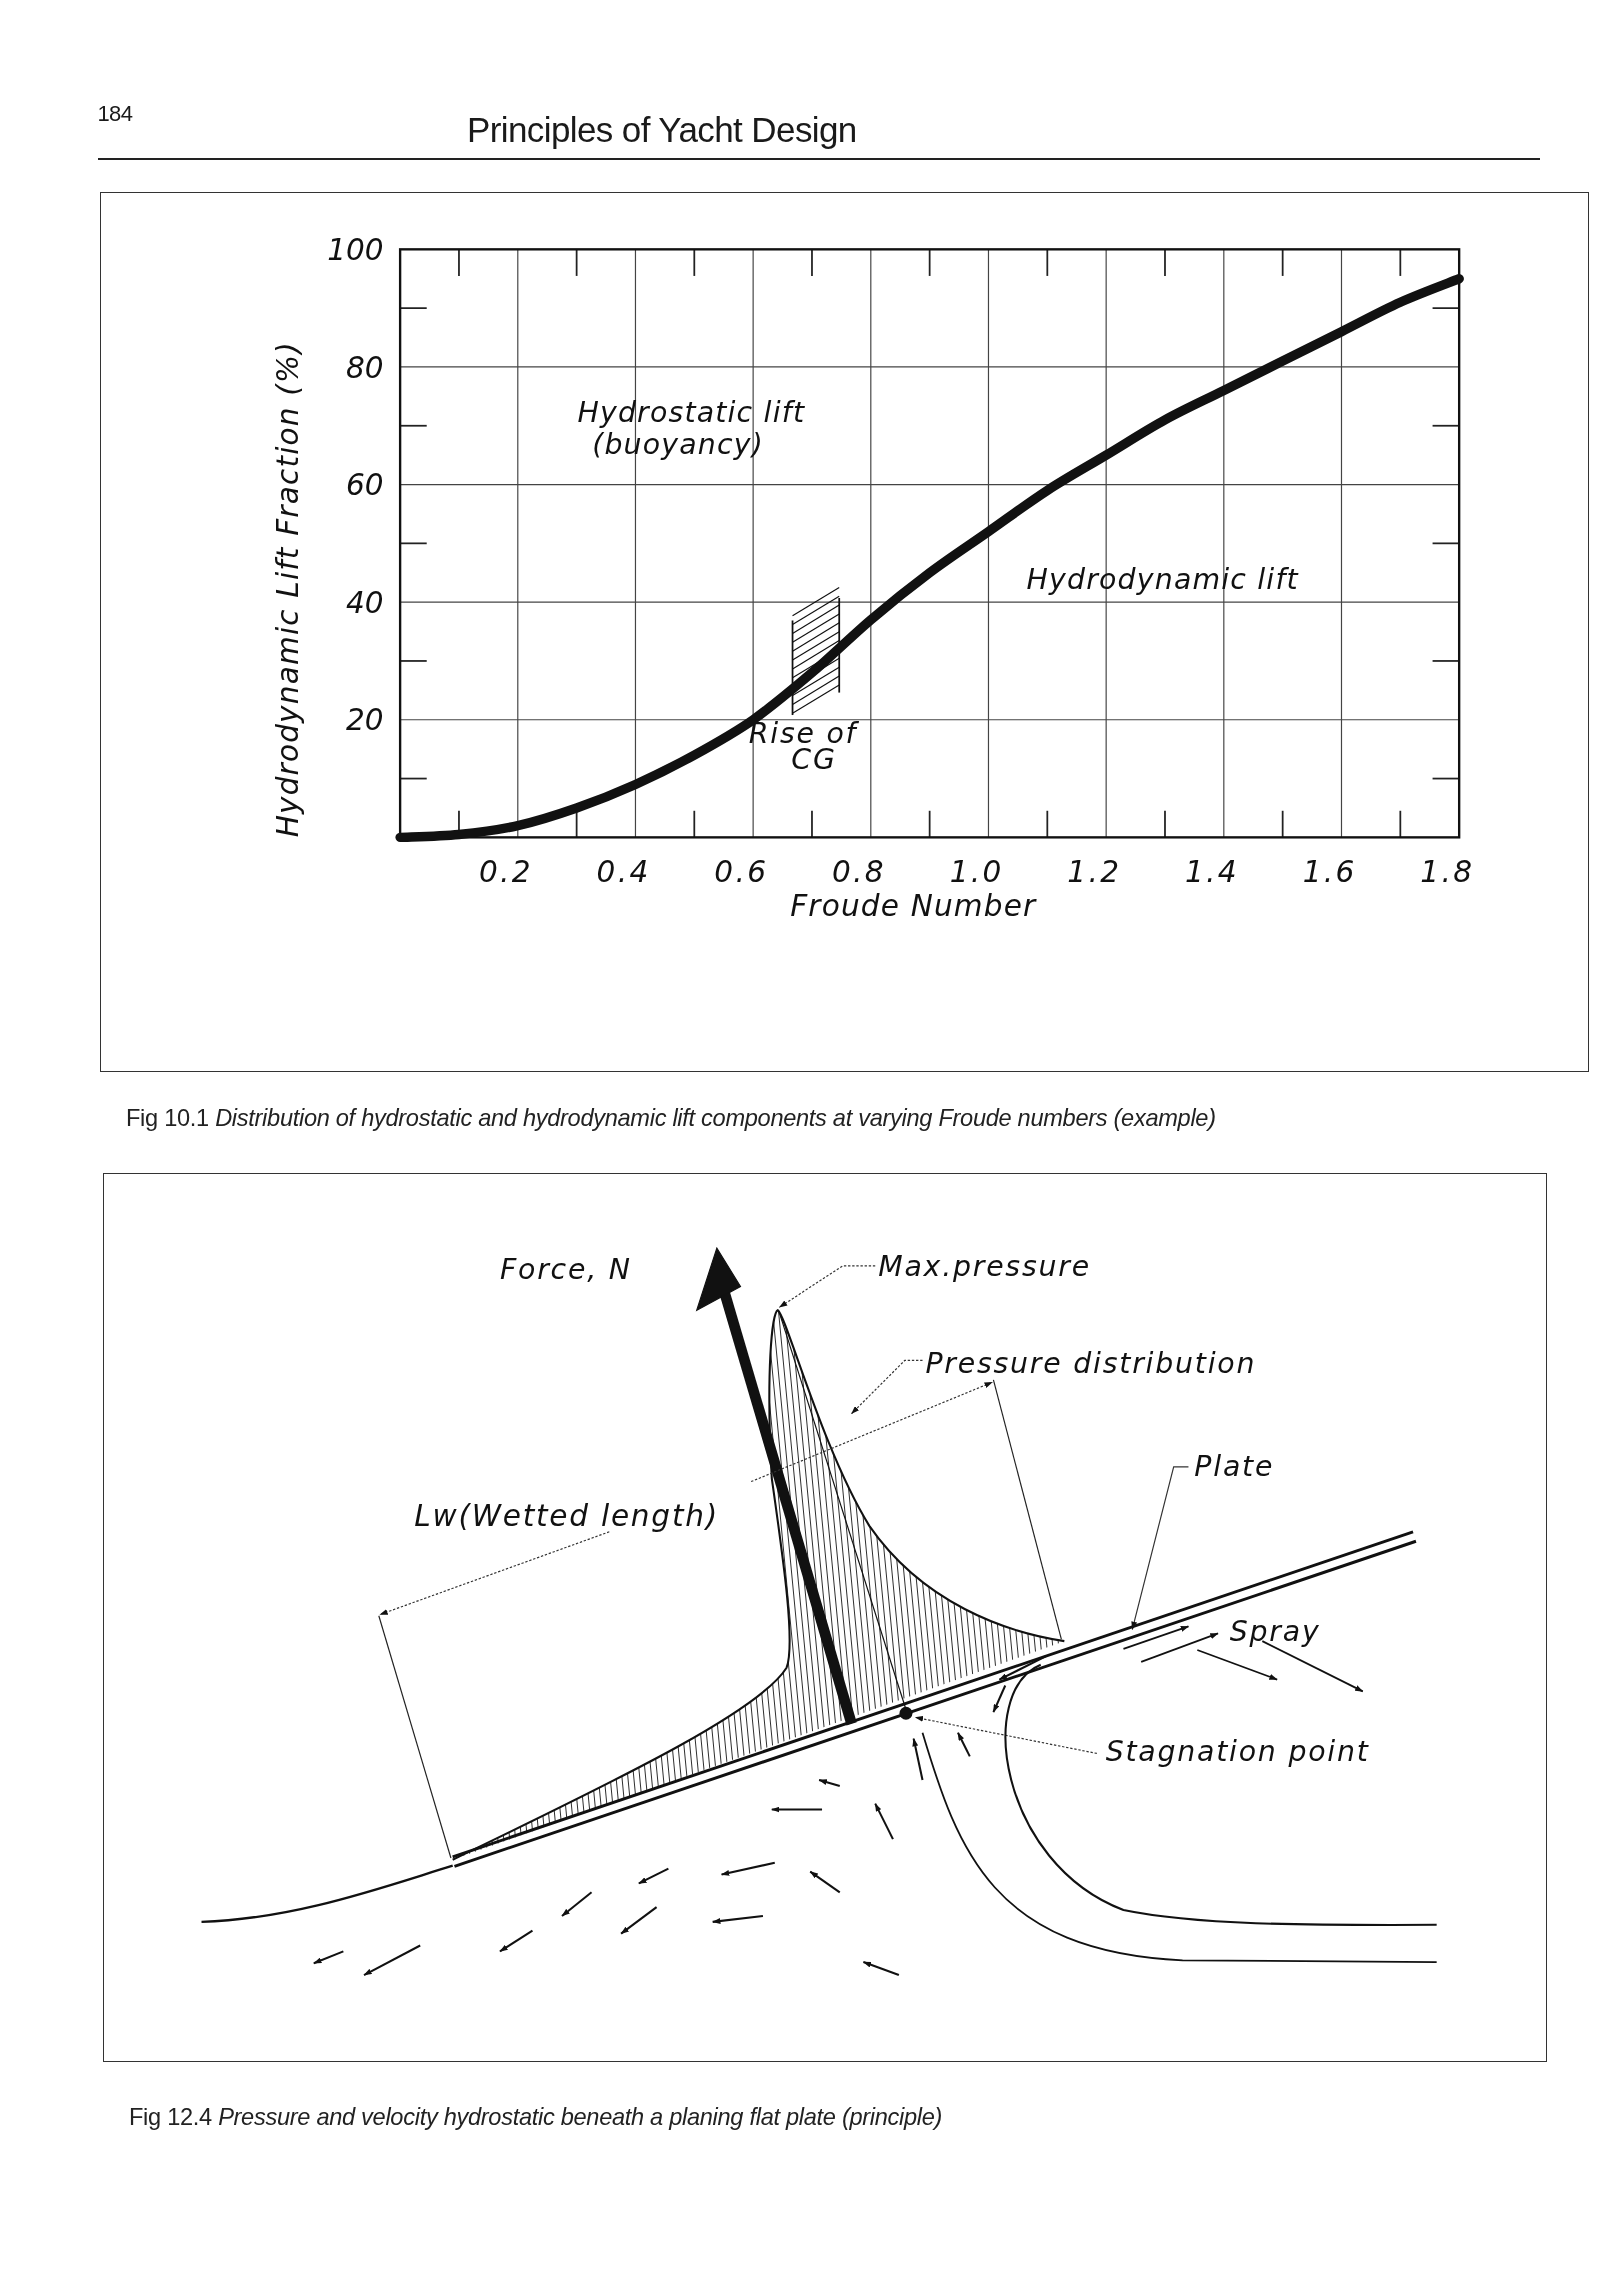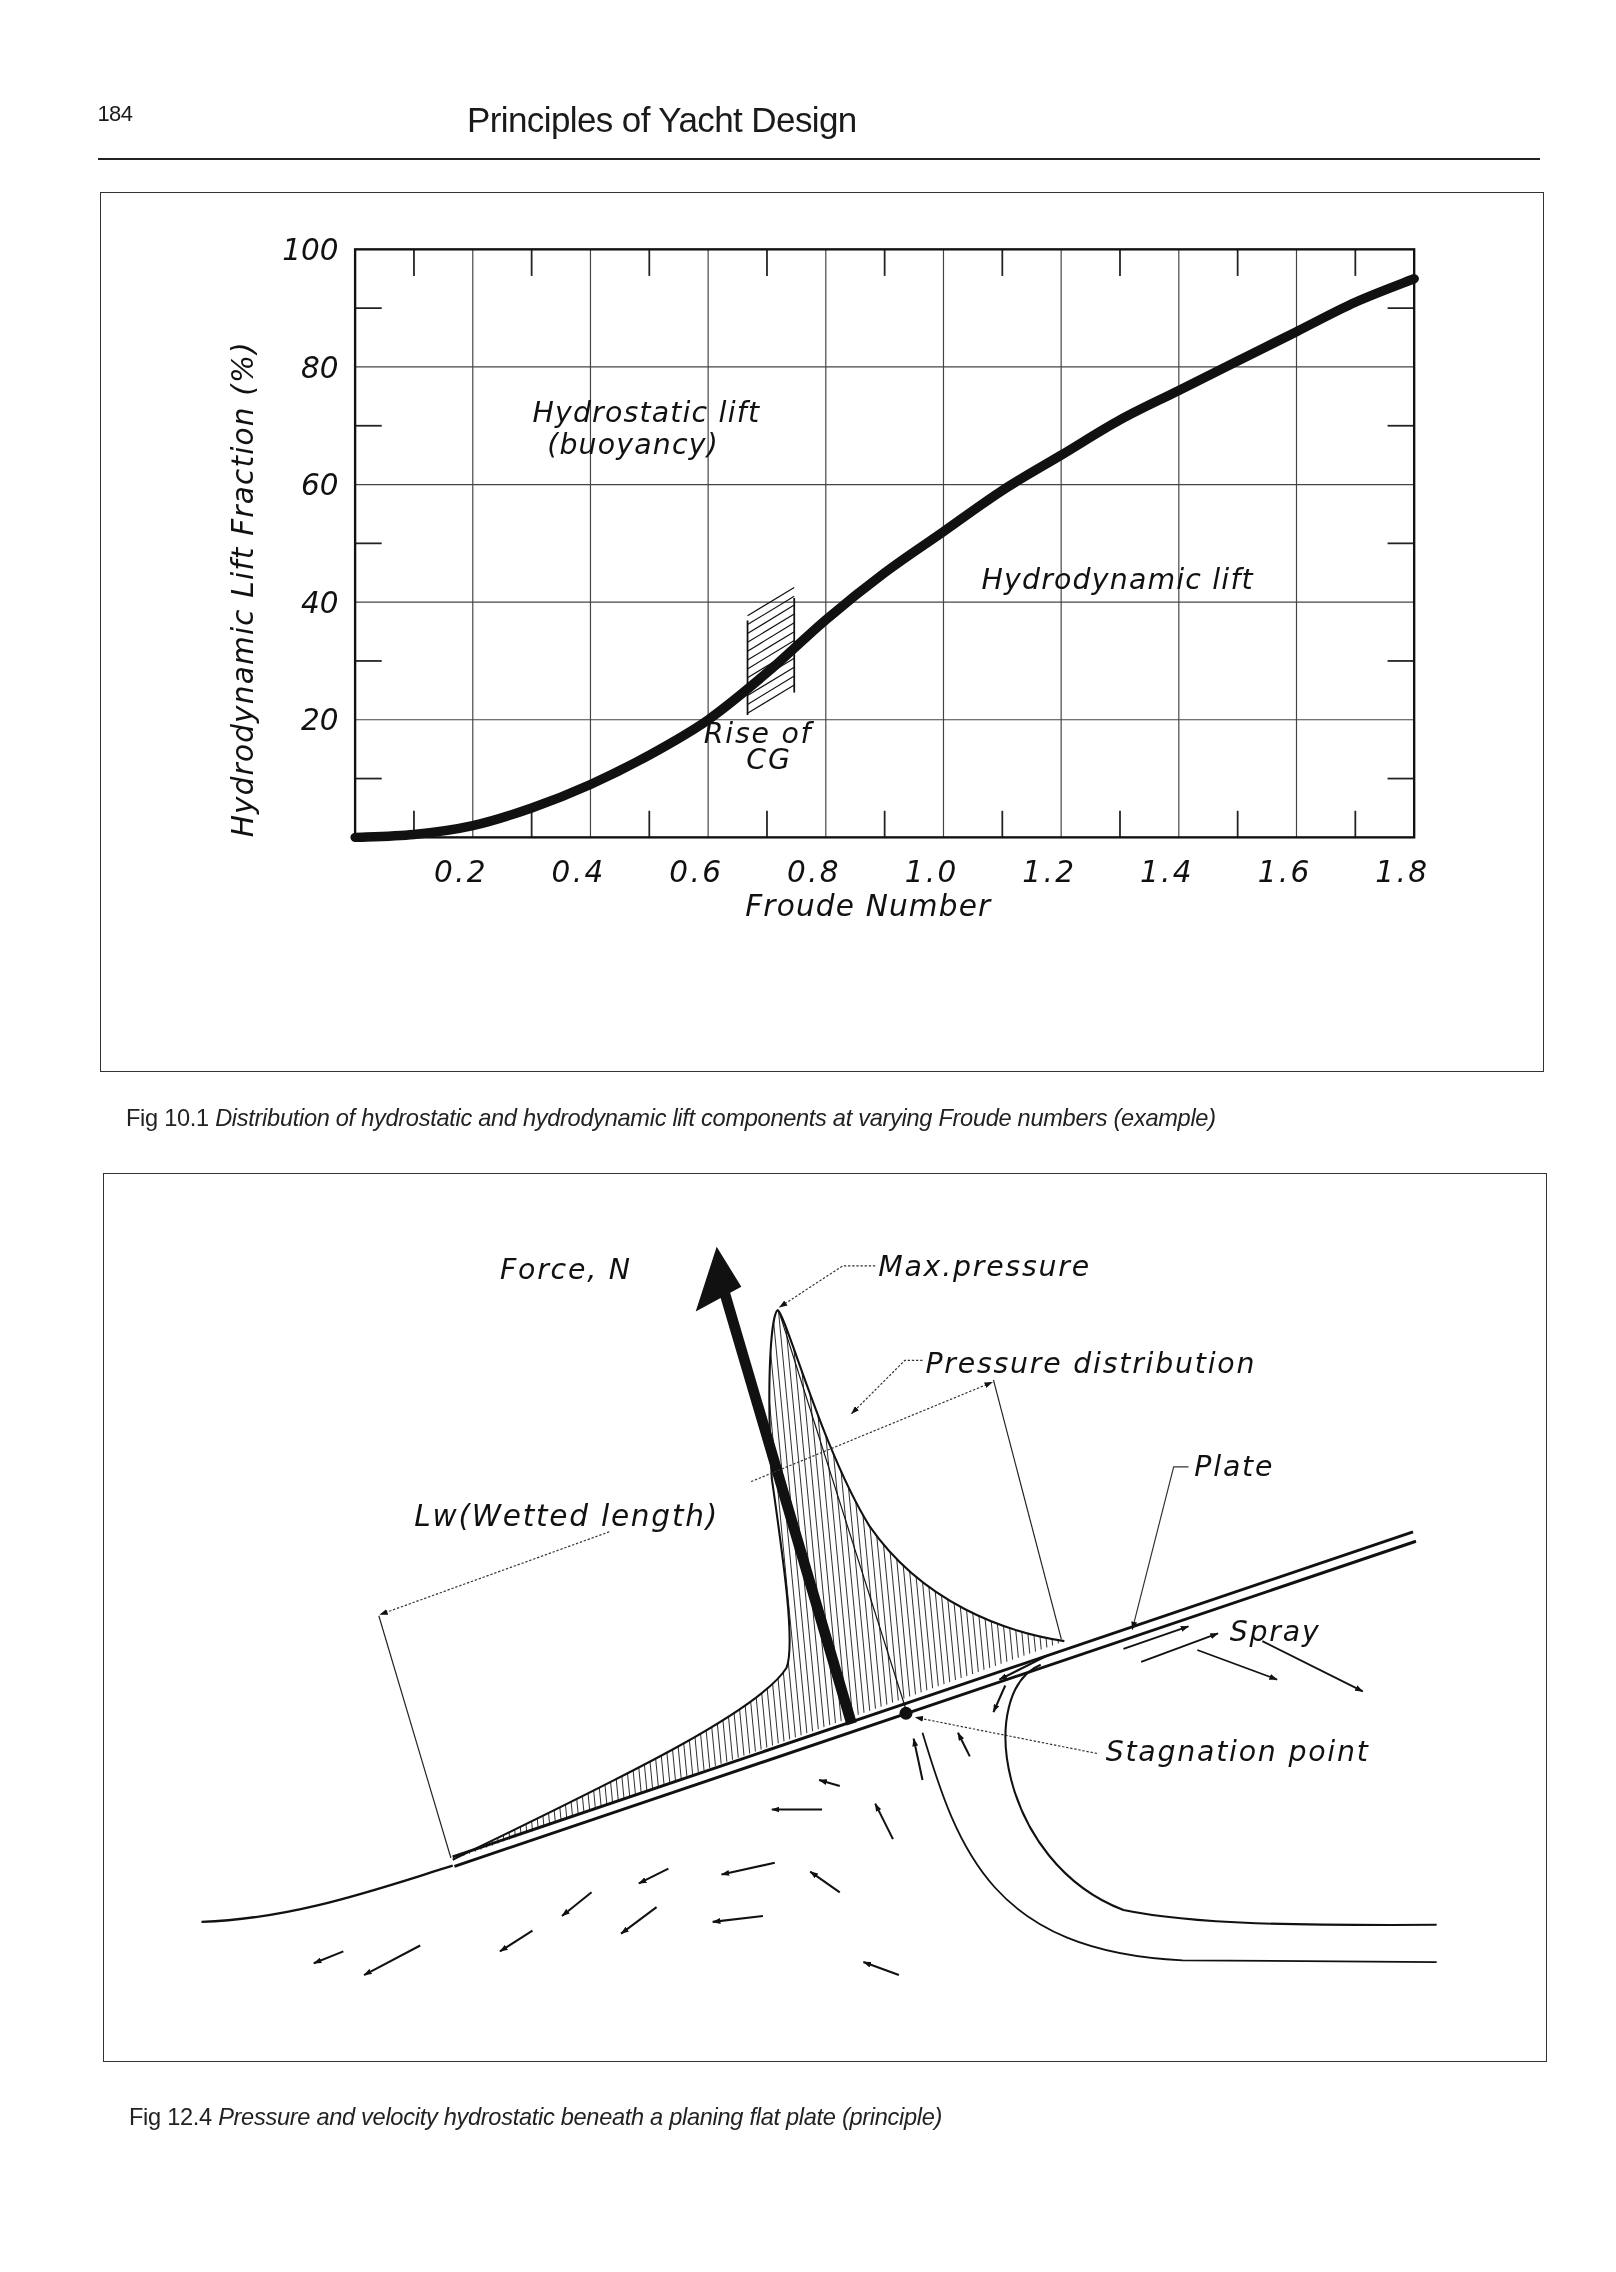--- a/index.html
+++ b/index.html
@@ -1,22 +1,22 @@
 <!DOCTYPE html>
 <html style="font-size:9.5px"><head>
 <meta charset="utf-8">
 <style>
   html, body { margin: 0; padding: 0; background: #ffffff; }
   body { width: 1617px; height: 2273px; position: relative; overflow: hidden; font-family: "Liberation Sans", sans-serif; color: #1a1a1a; }
   .page-header { position: absolute; left: 95px; top: 95px; width: 1442px; height: 71px; }
   .page-number { position: absolute; left: 2.4px; top: 5.9px; font-size: 22px; font-family: "Liberation Sans", sans-serif; letter-spacing: -0.6px; }
-  .running-title { position: absolute; left: 372px; top: 5px; font-size: 35px; font-family: "Liberation Sans", sans-serif; letter-spacing: -0.6px; }
+  .running-title { position: absolute; left: 372px; top: 15px; font-size: 35px; font-family: "Liberation Sans", sans-serif; letter-spacing: -0.6px; }
   .header-rule { position: absolute; left: 98px; top: 158px; width: 1442px; height: 1.8px; background: #222; }
   .figure-box { position: absolute; border: 1.8px solid #333; background: #fff; }
-  .fig1 { left: 100px; top: 192px; width: 1442px; height: 878px; }
+  .fig1 { left: 100px; top: 192px; width: 1442px; height: 878px; padding-left: 45px; }
   .fig2 { left: 103px; top: 1173px; width: 1442px; height: 887px; }
   .caption { position: absolute; font-size: 23.6px; font-family: "Liberation Sans", sans-serif; letter-spacing: -0.3px; color: #222; margin-left: 20px; }
   .caption .lbl { font-style: normal; }
   .caption .txt { font-style: italic; }
   .cap1 { left: 106px; top: 1105px; }
   .cap2 { left: 109px; top: 2104px; }
   svg text { font-family: "DejaVu Sans", sans-serif; font-style: italic; fill: #111; }
 </style>
 </head>
 <body>

